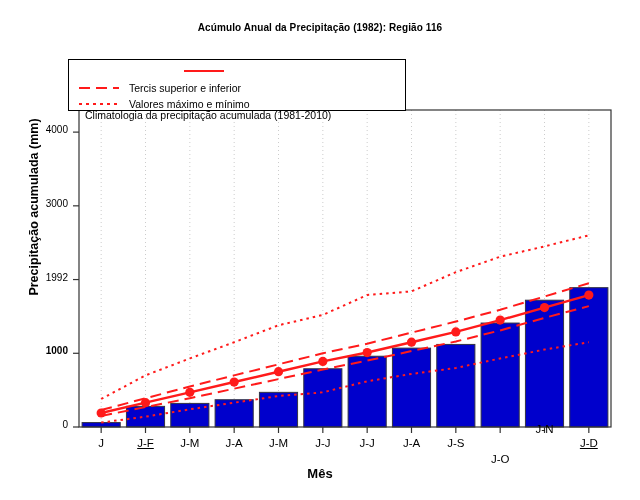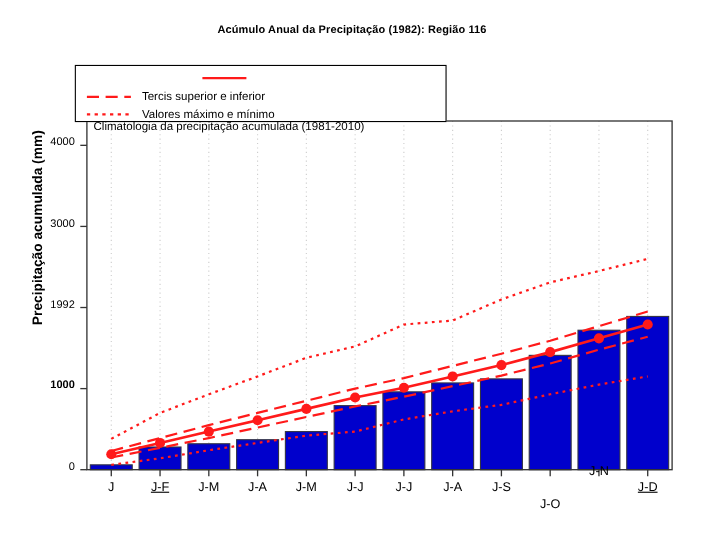--- a/index.html
+++ b/index.html
@@ -55,20 +55,21 @@
   .legend-swatch svg{position:absolute;left:0;top:0;}
   .legend-text{font-size:10.5px;color:#000;margin-left:8px;white-space:nowrap;}
   svg{display:block;}
 </style>
 </head>
 <body>
 
 <div id="chart-root">
 
   <div class="title">Acúmulo Anual da Precipitação (1982): Região 116</div>
+  <div class="xlabel">Mês</div>
   <div class="ylabel">Precipitação acumulada (mm)</div>
 
   <svg id="plot" width="640" height="500">
       <line x1="101.16666666666667" y1="110" x2="101.16666666666667" y2="427" stroke="#CCCCCC" stroke-width="1" stroke-dasharray="1 3"></line>
       <line x1="145.5" y1="110" x2="145.5" y2="427" stroke="#CCCCCC" stroke-width="1" stroke-dasharray="1 3"></line>
       <line x1="189.83333333333334" y1="110" x2="189.83333333333334" y2="427" stroke="#CCCCCC" stroke-width="1" stroke-dasharray="1 3"></line>
       <line x1="234.16666666666669" y1="110" x2="234.16666666666669" y2="427" stroke="#CCCCCC" stroke-width="1" stroke-dasharray="1 3"></line>
       <line x1="278.5" y1="110" x2="278.5" y2="427" stroke="#CCCCCC" stroke-width="1" stroke-dasharray="1 3"></line>
       <line x1="322.83333333333337" y1="110" x2="322.83333333333337" y2="427" stroke="#CCCCCC" stroke-width="1" stroke-dasharray="1 3"></line>
       <line x1="367.1666666666667" y1="110" x2="367.1666666666667" y2="427" stroke="#CCCCCC" stroke-width="1" stroke-dasharray="1 3"></line>

